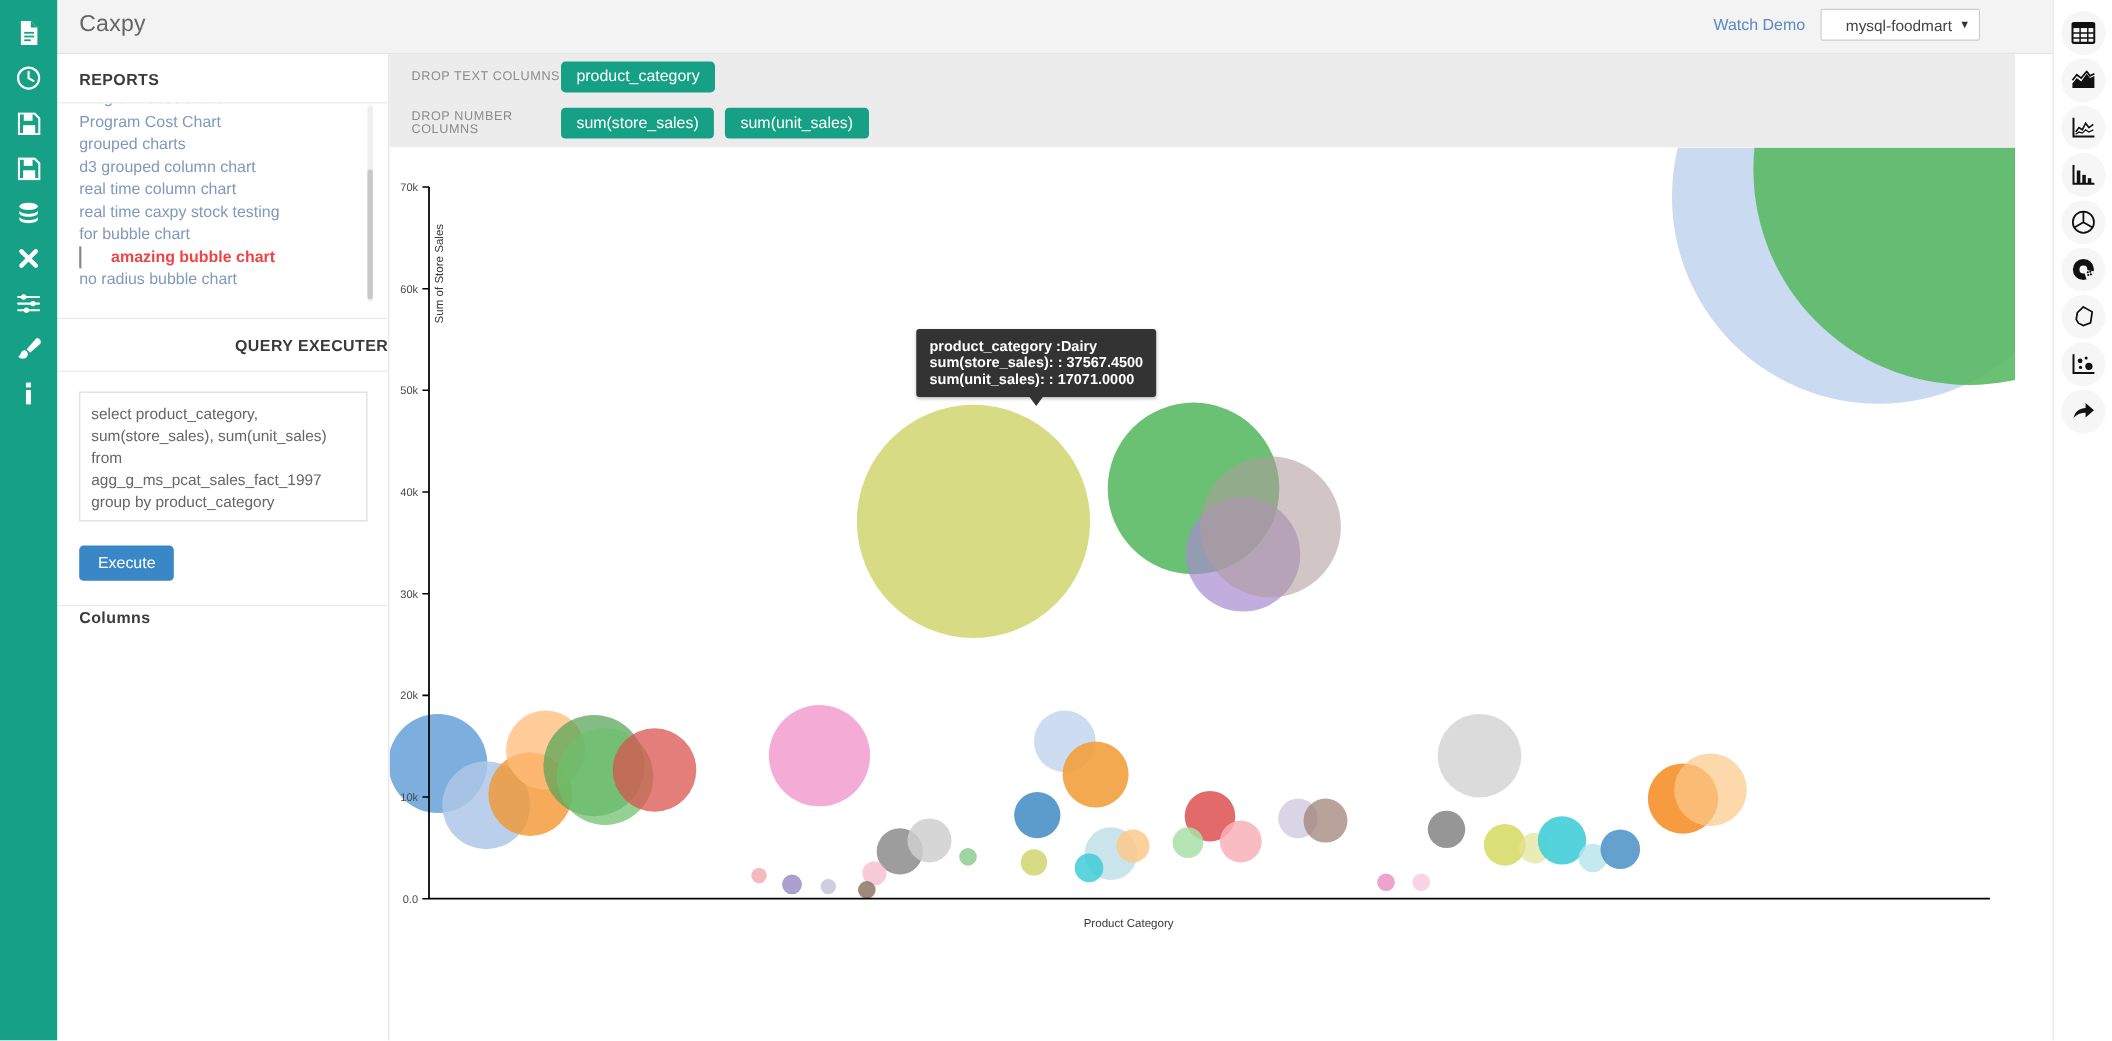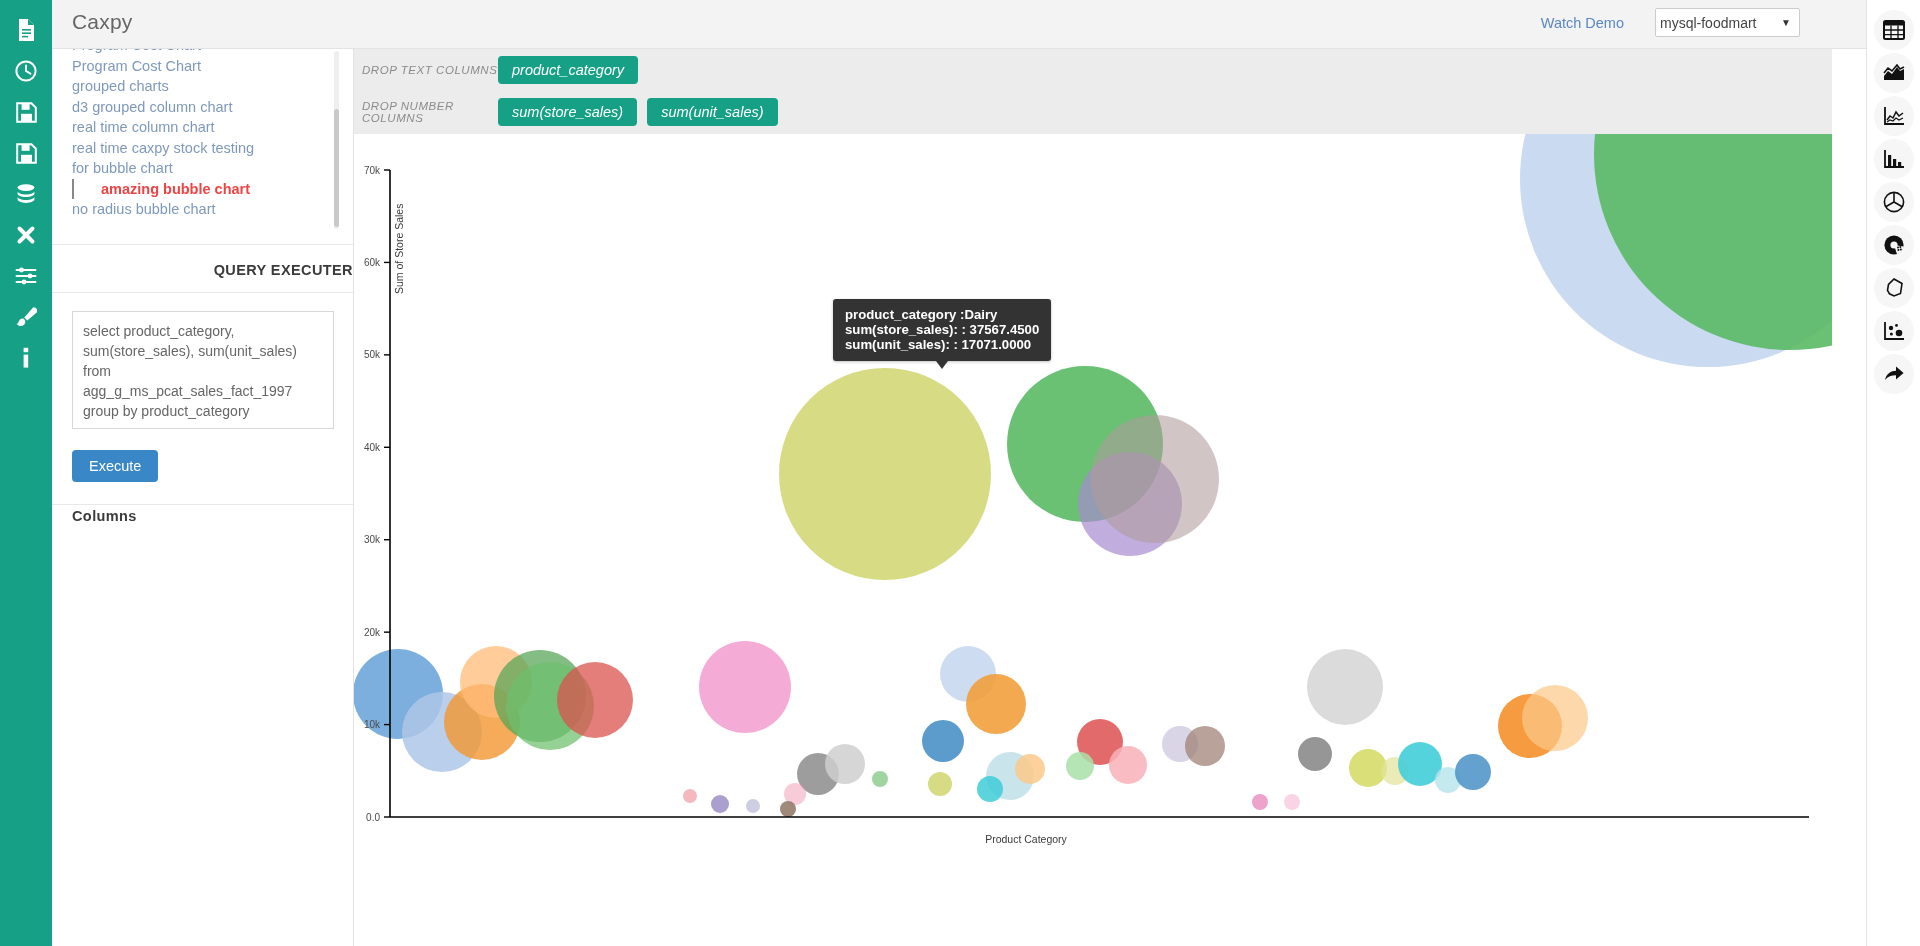--- a/index.html
+++ b/index.html
@@ -41,33 +41,33 @@
     border-bottom: 1px solid #e3e3e3;
     z-index: 20;
   }
   .brand {
     position: absolute; left: 20px; top: 10px;
     font-size: 21px; color: #666666; font-weight: 400;
     letter-spacing: .2px;
   }
   .header-right {
     position: absolute; right: 120px; top: 8px;
-    display: flex; align-items: center; gap: 31px;
+    display: flex; align-items: center; gap: 14px;
   }
   .watch-demo {
     font-size: 14.5px; color: #5b87c4; cursor: pointer;
     text-decoration: none;
   }
   .db-select {
     appearance: none; -webkit-appearance: none;
     width: 145px; height: 29px;
     border: 1px solid #cccccc; background: #ffffff;
     border-radius: 2px;
     font-size: 14px; color: #444444;
-    padding: 0 22px 0 4px;
+    padding: 0 22px 0 22px;
     font-family: "Liberation Sans", sans-serif;
     cursor: pointer;
   }
   .select-wrap { position: relative; display: inline-block; }
   .select-caret {
     position: absolute; right: 9px; top: 9px;
     font-size: 10px; color: #333; pointer-events: none;
   }
 
   
@@ -153,21 +153,21 @@
     border-top: 1px solid #e8e8e8;
   }
 
   
   .dropzones {
     position: absolute; left: 354px; top: 49px;
     width: 1478px; height: 85px;
     background: #ececec;
     z-index: 10;
   }
-  .dz-row { display: flex; align-items: center; height: 42px; padding-left: 8px; font-style: italic; }
+  .dz-row { display: flex; align-items: center; height: 42px; padding-left: 20px; }
   .dz-label {
     font-size: 11.5px; color: #8b8b8b;
     letter-spacing: .55px;
     width: 136px;
     text-transform: uppercase;
   }
   .pill {
     background: #16a085; color: #ffffff;
     border-radius: 4px;
     font-size: 14.5px;
@@ -311,20 +311,21 @@
       <span class="select-wrap">
         <select class="db-select">
           <option>mysql-foodmart</option>
         </select>
         <span class="select-caret">▼</span>
       </span>
     </div>
   </div>
 
   <div class="left-panel">
+    <div class="panel-head">REPORTS</div>
 
     <div class="reports-list">
       <div class="reports-scroll" id="reports-scroll">
           <div class="report-item">Program Cost Chart</div>
           <div class="report-item">Program Cost Chart</div>
           <div class="report-item">grouped charts</div>
           <div class="report-item">d3 grouped column chart</div>
           <div class="report-item">real time column chart</div>
           <div class="report-item">real time caxpy stock testing</div>
           <div class="report-item">for bubble chart</div>

